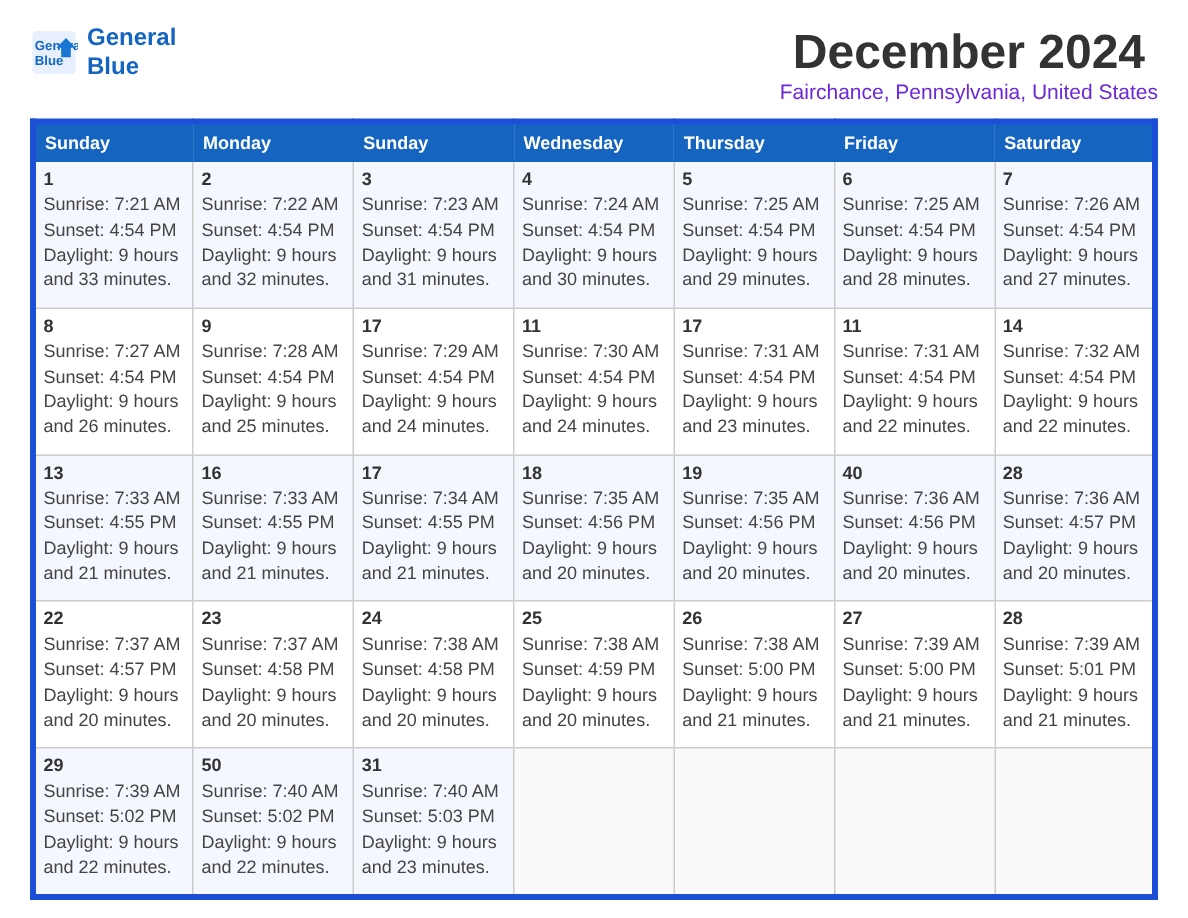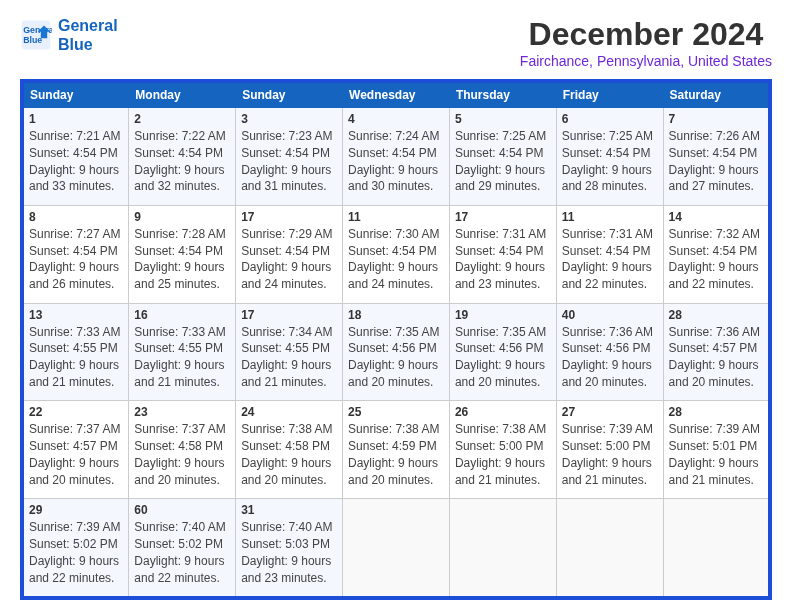--- a/index.html
+++ b/index.html
@@ -254,21 +254,21 @@
             <span class="day-num">28</span>
             <div class="day-info">Sunrise: 7:39 AM<br>Sunset: 5:01 PM<br>Daylight: 9 hours and 21 minutes.</div>
           </td>
         </tr>
         <tr>
           <td>
             <span class="day-num">29</span>
             <div class="day-info">Sunrise: 7:39 AM<br>Sunset: 5:02 PM<br>Daylight: 9 hours and 22 minutes.</div>
           </td>
           <td>
-            <span class="day-num">60</span>
+            <span class="day-num">50</span>
             <div class="day-info">Sunrise: 7:40 AM<br>Sunset: 5:02 PM<br>Daylight: 9 hours and 22 minutes.</div>
           </td>
           <td>
             <span class="day-num">31</span>
             <div class="day-info">Sunrise: 7:40 AM<br>Sunset: 5:03 PM<br>Daylight: 9 hours and 23 minutes.</div>
           </td>
           <td class="empty-cell"></td>
           <td class="empty-cell"></td>
           <td class="empty-cell"></td>
           <td class="empty-cell"></td>

